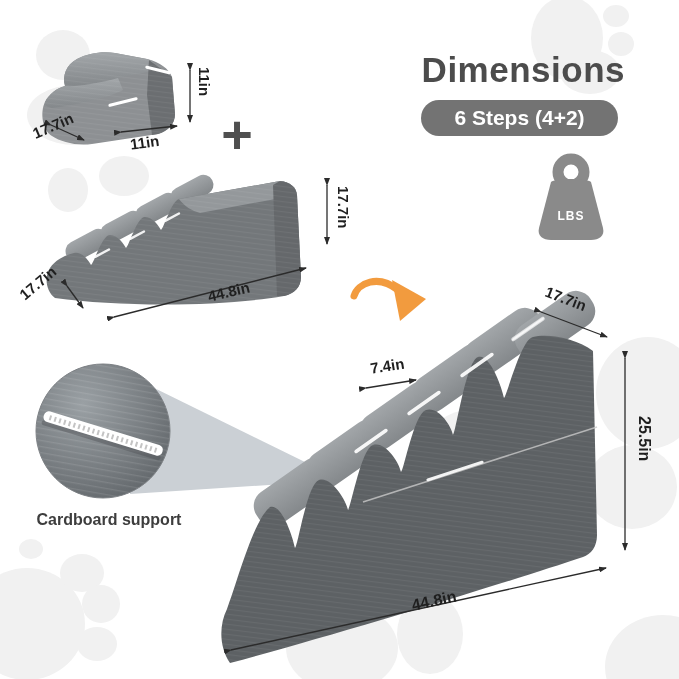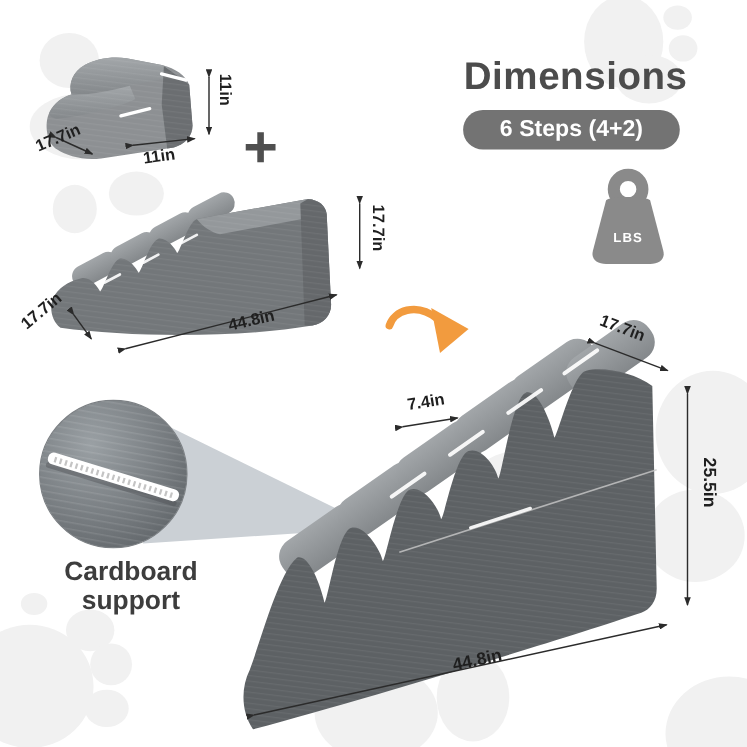--- a/index.html
+++ b/index.html
@@ -14,22 +14,22 @@
          font-size:35px;font-weight:800;color:#4c4c4c;letter-spacing:.5px;}
   .badge{position:absolute;z-index:3;left:421px;top:100px;width:197px;height:36px;
          line-height:36px;text-align:center;background:#737373;border-radius:18px;
          color:#ffffff;font-size:21px;font-weight:700;}
   .plus{position:absolute;z-index:3;left:213px;top:107px;width:48px;text-align:center;
         font-size:54px;font-weight:700;color:#4f4f4f;line-height:1;}
   .wlbs{position:absolute;z-index:3;left:535px;top:189px;width:72px;text-align:center;
         color:#fff;font-size:12px;font-weight:700;letter-spacing:1px;margin-top:20px;}
   .wval{position:absolute;z-index:3;left:535px;top:201px;width:72px;text-align:center;
         color:#fff;font-size:26px;font-weight:800;}
-  .callout{position:absolute;z-index:3;left:16px;top:506px;width:206px;text-align:center;
-           font-size:24px;font-weight:700;color:#3d3d3d;line-height:27px;}
+  .callout{position:absolute;z-index:3;left:6px;top:506px;width:206px;text-align:center;
+           font-size:16px;font-weight:700;color:#3d3d3d;line-height:27px;}
   .callout span{display:block;}
 </style>
 </head>
 <body>
 
 <div class="stage">
 
   <svg id="bg" width="679" height="679" viewBox="0 0 679 679">
     <g fill="#f1f1f1">
       <ellipse cx="63" cy="55" rx="27" ry="25"></ellipse>

